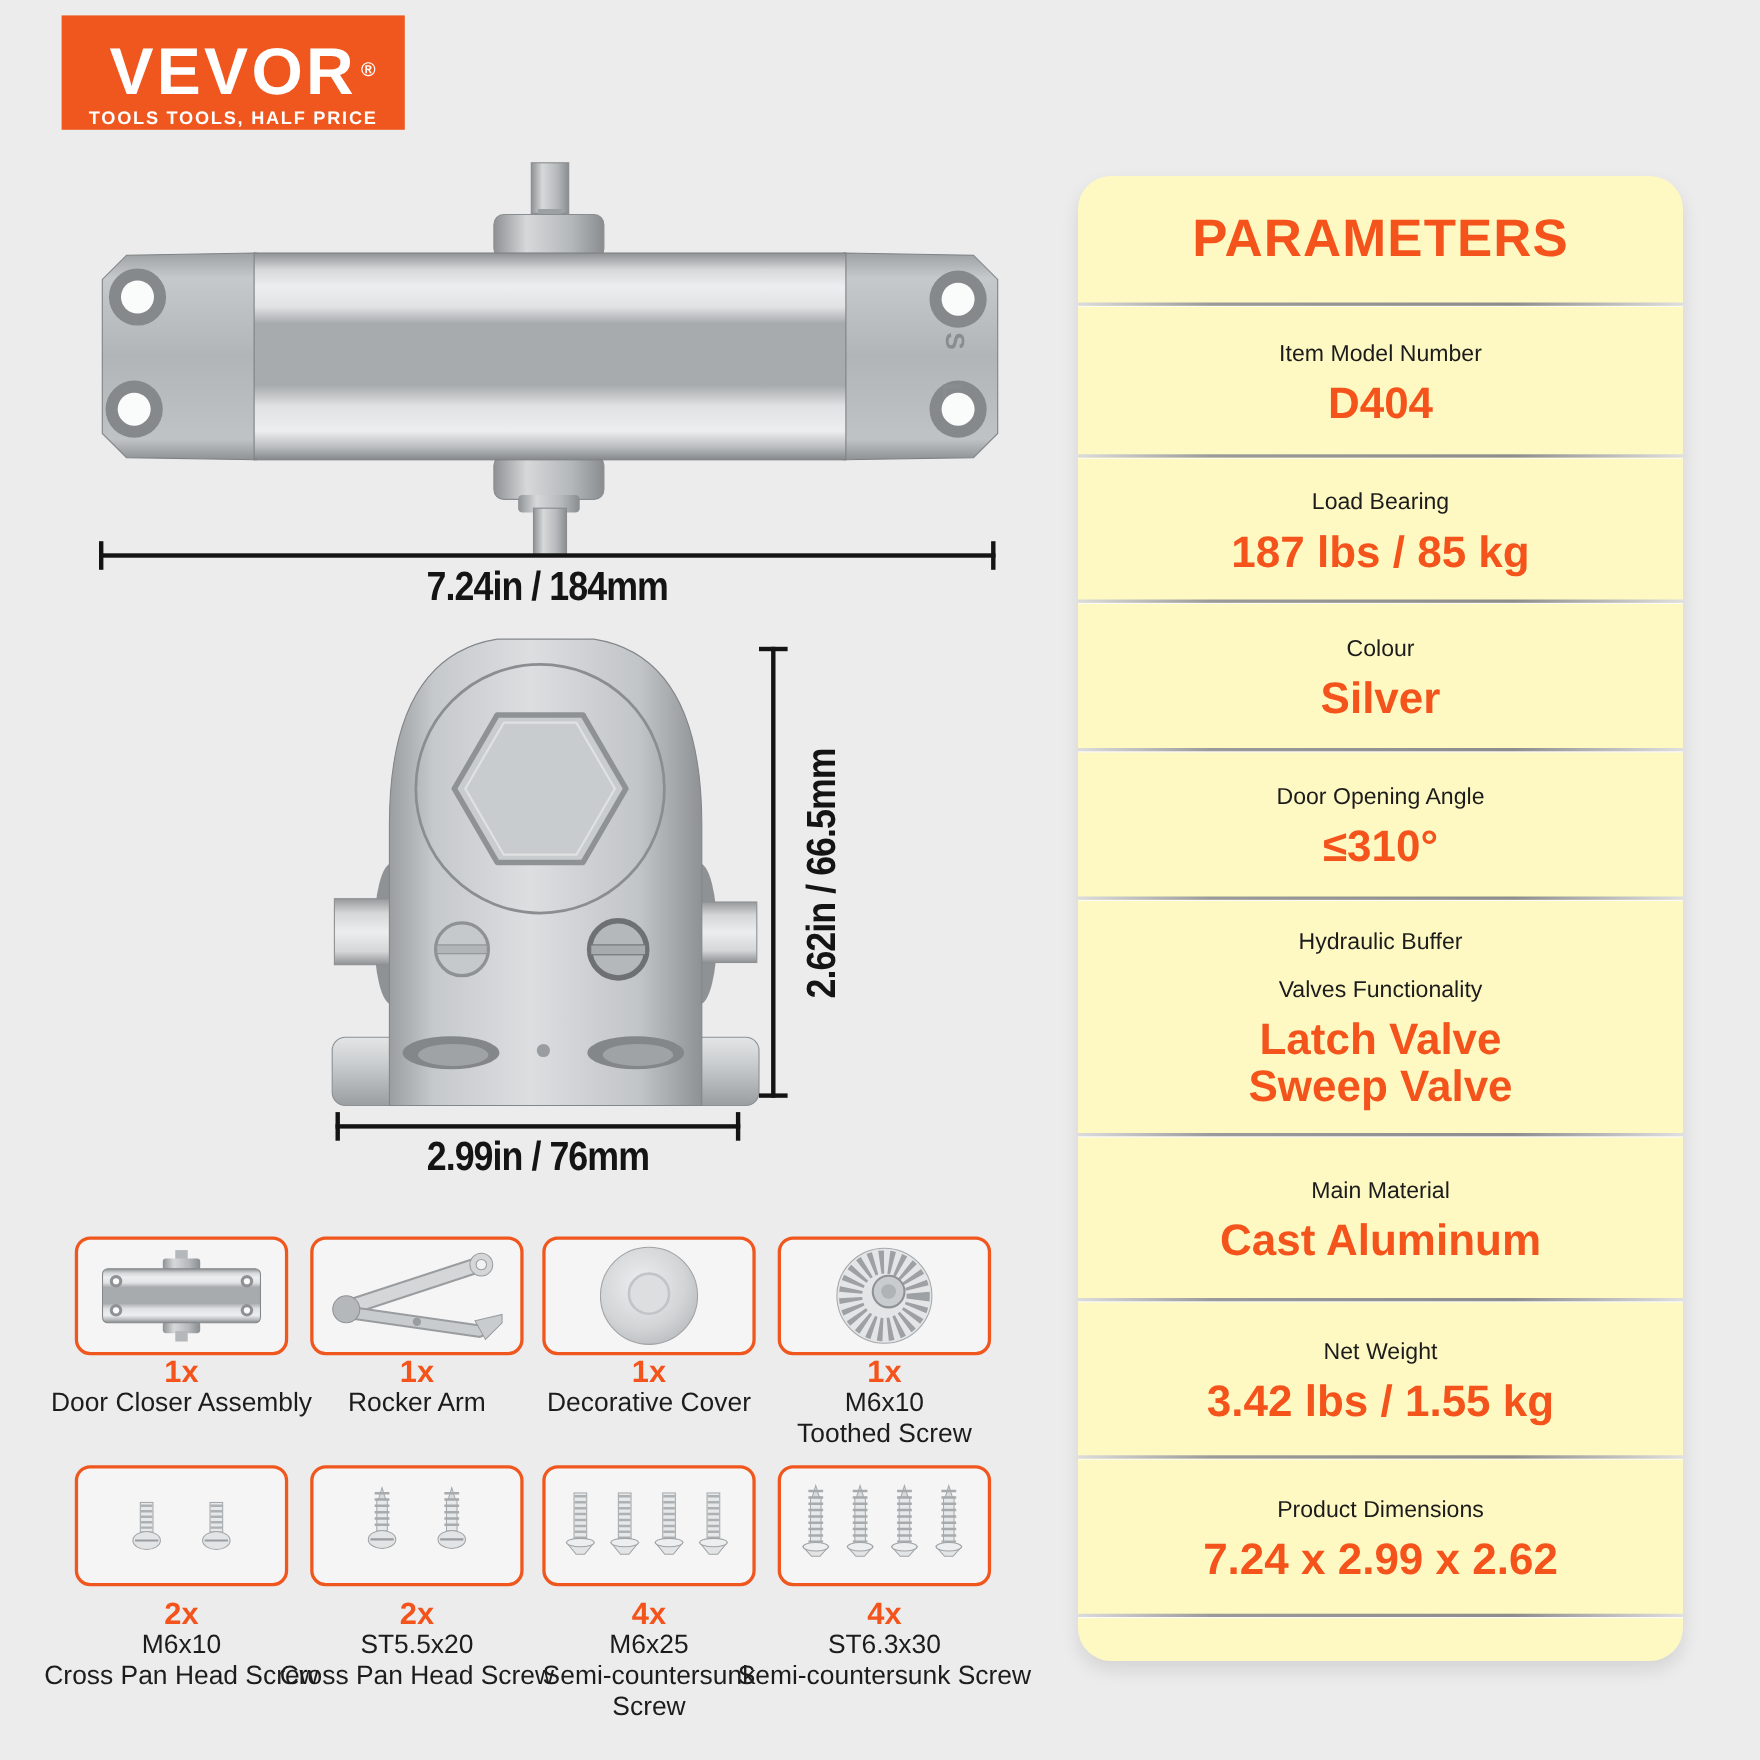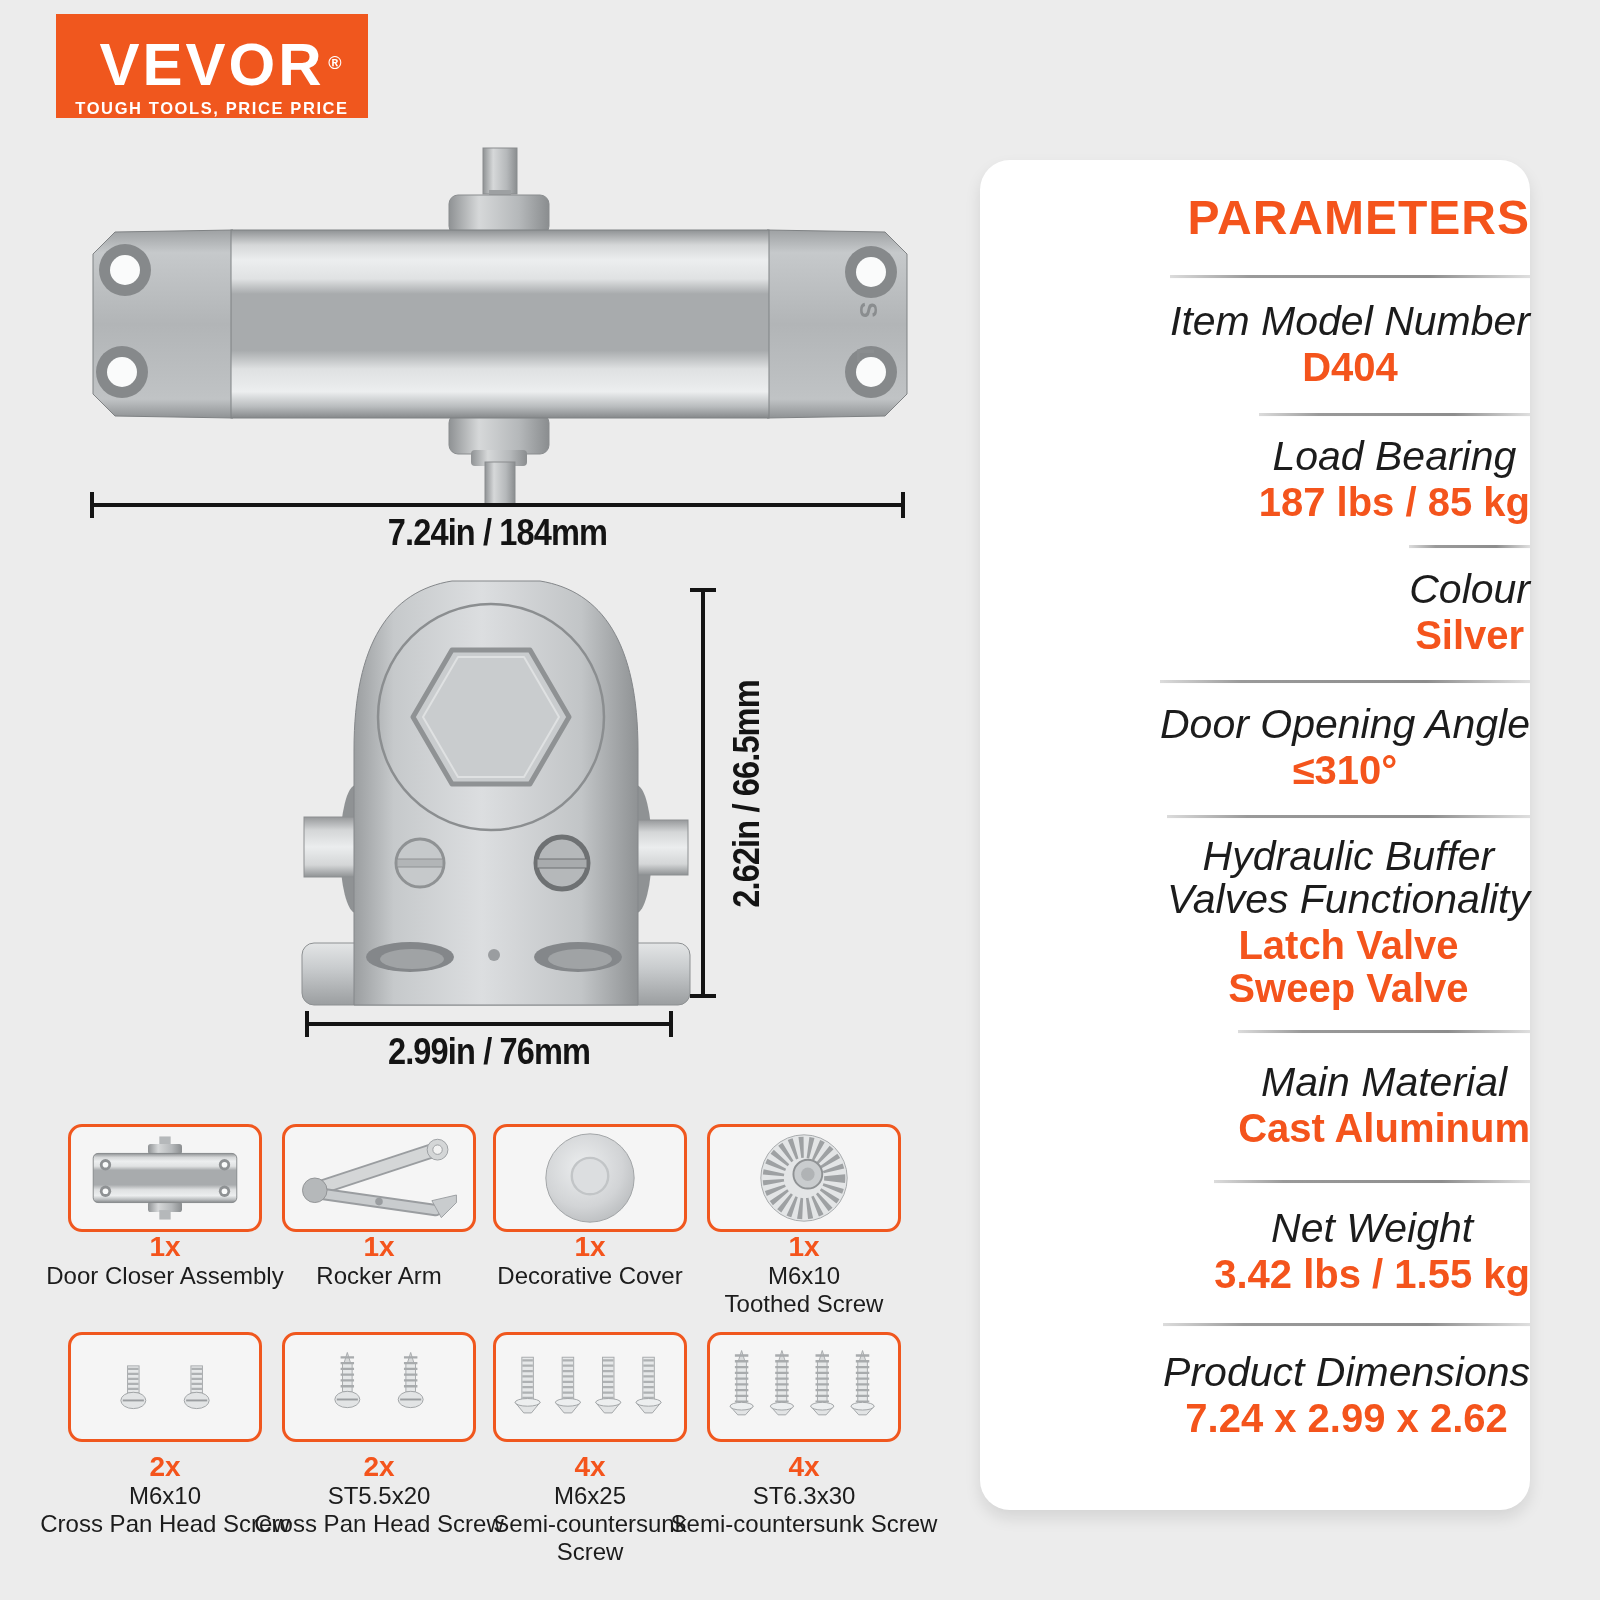--- a/index.html
+++ b/index.html
@@ -18,30 +18,30 @@
   .dim-h{background:#141414;height:4px;}
   .dim-h:before,.dim-h:after{content:"";position:absolute;top:-11px;width:4px;height:26px;background:#141414;}
   .dim-h:before{left:0;} .dim-h:after{right:0;}
   .dim-v{background:#141414;width:4px;}
   .dim-v:before,.dim-v:after{content:"";position:absolute;left:-11px;height:4px;width:26px;background:#141414;}
   .dim-v:before{top:0;} .dim-v:after{bottom:0;}
   .dim-label{color:#141414;font-weight:bold;font-size:37px;text-align:center;
              transform:scaleX(0.88);letter-spacing:-1px;white-space:nowrap;}
 
   
-  .panel{left:980px;top:160px;width:550px;height:1350px;background:#ffffff;border-radius:30px;
-         box-shadow:0 8px 16px rgba(0,0,0,0.10);display:flex;flex-direction:column;align-items:flex-end;}
+  .panel{left:980px;top:160px;width:550px;height:1350px;background:#fef9c3;border-radius:30px;
+         box-shadow:0 8px 16px rgba(0,0,0,0.10);display:flex;flex-direction:column;}
   .panel-title{height:115px;display:flex;align-items:center;justify-content:center;
                color:#F4541C;font-weight:bold;font-size:48px;letter-spacing:1px;}
   .p-row{display:flex;flex-direction:column;align-items:center;justify-content:center;
          text-align:center;position:relative;}
   .p-row:before{content:"";position:absolute;top:0;left:0;right:0;height:3px;
       background:linear-gradient(90deg,#dcdcdc,#9a9a9a 22%,#8d8d8d 72%,#dfdfdf);
       box-shadow:0 1px 0 #fcfcfc;}
-  .p-label{color:#1c1c1c;font-size:41px;line-height:43px;white-space:pre-line;font-style:italic;}
+  .p-label{color:#1c1c1c;font-size:21px;line-height:43px;white-space:pre-line;}
   .p-value{color:#F4541C;font-weight:bold;font-size:40px;line-height:43px;white-space:pre-line;margin-top:3px;}
 
   
   .part-box{position:absolute;width:188px;border:3px solid #F0571E;border-radius:14px;
             background:#f5f5f5;display:flex;align-items:center;justify-content:center;}
   .row1 .part-box{height:102px;}
   .part-cell{position:absolute;width:214px;text-align:center;}
   .part-qty{color:#F4541C;font-weight:bold;font-size:28px;line-height:26px;}
   .part-name{color:#1c1c1c;font-size:24px;line-height:28px;white-space:pre-line;
              width:286px;margin-left:-36px;margin-top:2px;}
@@ -129,21 +129,21 @@
       <ellipse cx="15" cy="58" rx="12" ry="4" fill="#eceeef" stroke="#a0a3a5"></ellipse>
     </g>
   </defs>
 </svg>
 
 <div class="abs logo">
   <div class="logo-name">
     <span>VEVOR</span>
     <span class="logo-reg">®</span>
   </div>
-  <div class="logo-tag">TOUGH TOOLS, PRICE PRICE</div>
+  <div class="logo-tag">TOOLS TOOLS, HALF PRICE</div>
 </div>
 
 <svg class="abs" style="left:85px;top:140px" width="830" height="370" viewBox="0 0 830 370">
   <rect x="398" y="8" width="34" height="46" fill="url(#gSpin)" stroke="#898c8e"></rect>
   <rect x="404" y="50" width="22" height="10" fill="#9da0a2"></rect>
   <rect x="364" y="55" width="100" height="40" rx="9" fill="url(#gSpin)" stroke="#8a8d8f"></rect>
   <rect x="364" y="274" width="100" height="40" rx="9" fill="url(#gSpin)" stroke="#8a8d8f"></rect>
   <rect x="386" y="310" width="56" height="16" rx="4" fill="url(#gSpin)"></rect>
   <rect x="400" y="322" width="30" height="42" fill="url(#gSpin)" stroke="#898c8e"></rect>
   <path d="M30,92 L148,90 L148,278 L30,276 L8,254 L8,114 Z" fill="url(#gCap)" stroke="#7f8284"></path>

